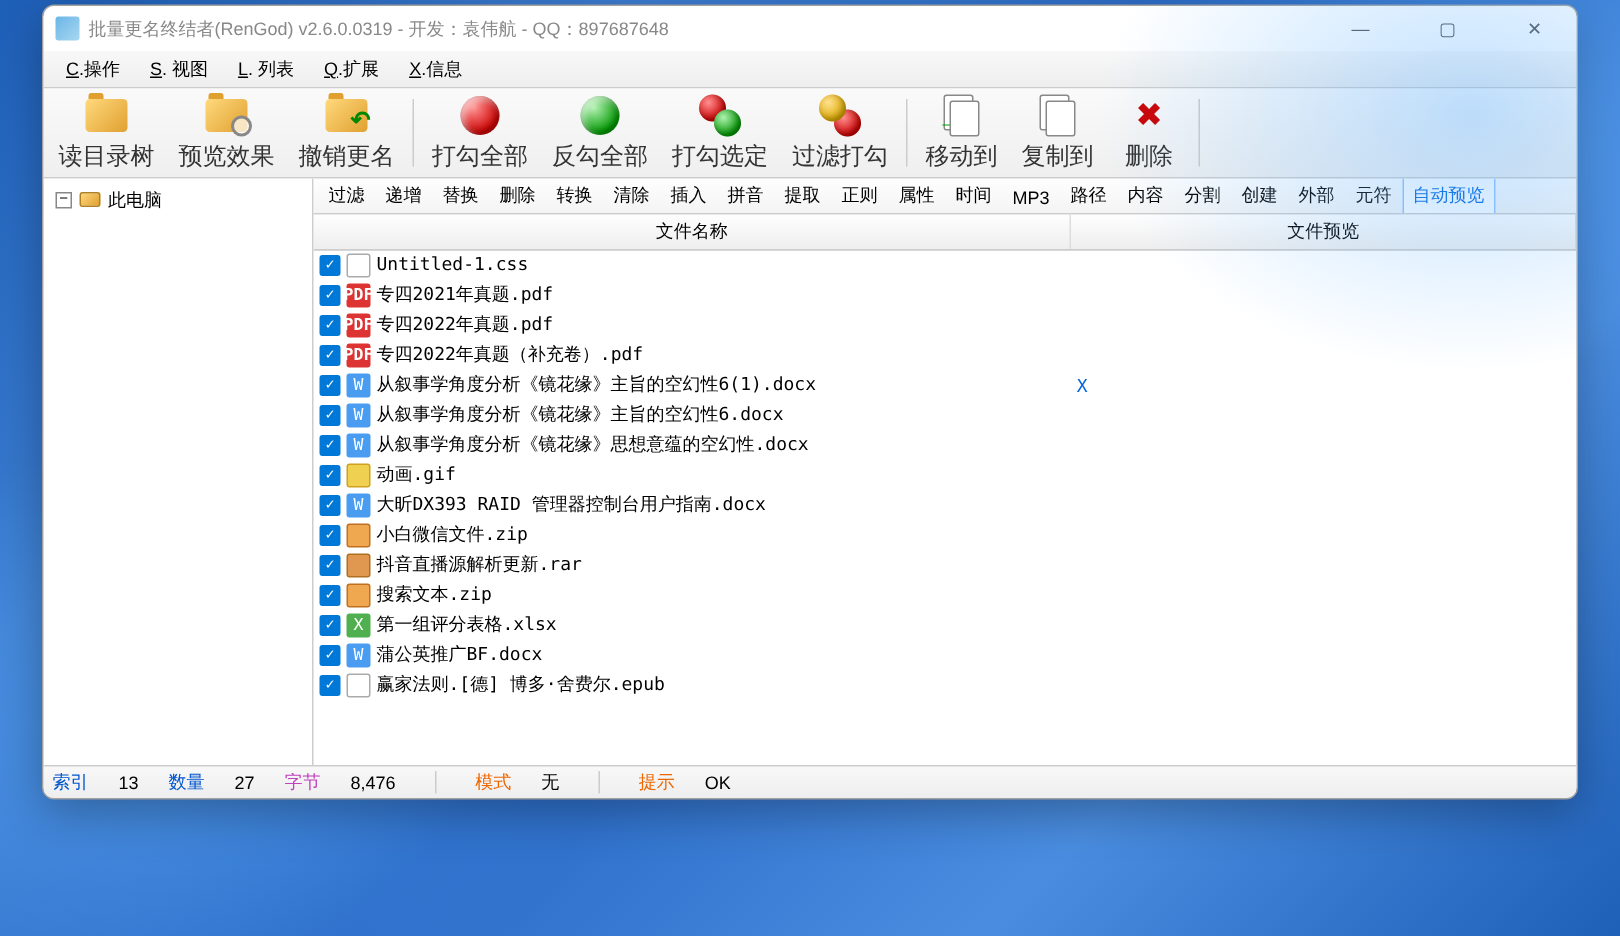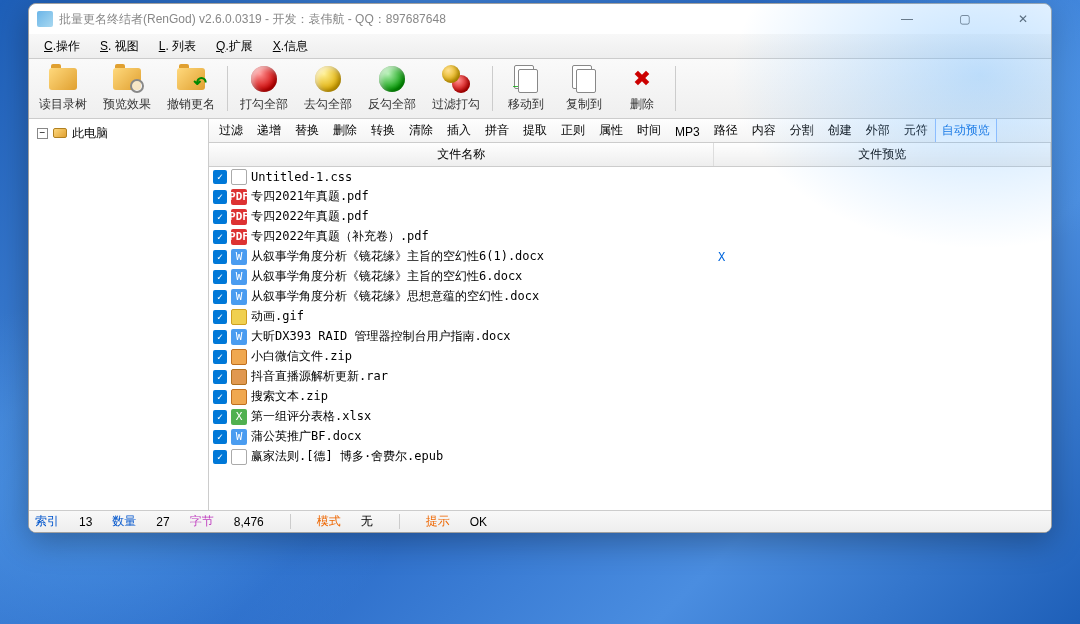--- a/index.html
+++ b/index.html
@@ -151,21 +151,21 @@
 .overlay-search { position: absolute; bottom: -3px; right: -3px; width: 14px; height: 14px; border: 2px solid #888; border-radius: 50%; background: rgba(255,255,255,0.7); }
 .overlay-pencil { position: absolute; bottom: -3px; right: -3px; width: 0; height: 0; border-left: 5px solid transparent; border-right: 5px solid transparent; border-bottom: 14px solid #e8a000; transform: rotate(45deg); }
 .overlay-undo { position: absolute; bottom: -2px; right: -2px; color: #008800; font-size: 16px; font-weight: bold; }
 .doc-stack { width: 24px; height: 28px; position: relative; }
 .doc-stack::before, .doc-stack::after { content: ''; position: absolute; width: 18px; height: 22px; background: #fff; border: 1px solid #888; border-radius: 2px; }
 .doc-stack::before { left: 0; top: 0; }
 .doc-stack::after { left: 4px; top: 4px; }
 .doc-arrow { position: absolute; bottom: 0; left: -4px; color: #00aa00; font-size: 16px; font-weight: bold; }
 .del-x { width: 24px; height: 24px; display: flex; align-items: center; justify-content: center; }
 .del-x::before { content: '✖'; color: #cc0000; font-size: 22px; }
-.tb-label { font-size: 12px; color: #333; white-space: nowrap; }
+.tb-label { font-size: 16px; color: #333; white-space: nowrap; }
 </style>
 </head>
 <body>
 
 <div class="window">
 
   <div class="titlebar">
     <div class="titlebar-icon"></div>
     <div class="titlebar-text">批量更名终结者(RenGod) v2.6.0.0319 - 开发：袁伟航 - QQ：897687648</div>
     <div class="win-controls">
@@ -223,29 +223,32 @@
     </div>
     <div class="tb-sep"></div>
     <div class="tb-btn">
       <div class="tb-icon">
           <div class="sphere red"></div>
         </div>
       <div class="tb-label">打勾全部</div>
     </div>
     <div class="tb-btn">
       <div class="tb-icon">
-          <div class="sphere yellow"></div>
-        </div>
-      <div class="tb-label">去勾全部</div>
-    </div>
-    <div class="tb-btn">
-      <div class="tb-icon">
           <div class="sphere green"></div>
         </div>
       <div class="tb-label">反勾全部</div>
+    </div>
+    <div class="tb-btn">
+      <div class="tb-icon">
+          <div class="dbl-sphere">
+            <div class="s1"></div>
+            <div class="s2"></div>
+          </div>
+        </div>
+      <div class="tb-label">打勾选定</div>
     </div>
     <div class="tb-btn">
       <div class="tb-icon">
           <div class="dbl-sphere">
             <div class="s2" style="background:radial-gradient(circle at 35% 30%, #ff9090, #cc0000 70%);"></div>
             <div class="s1" style="background:radial-gradient(circle at 35% 30%, #ffe090, #ddaa00 70%);"></div>
           </div>
         </div>
       <div class="tb-label">过滤打勾</div>
     </div>

